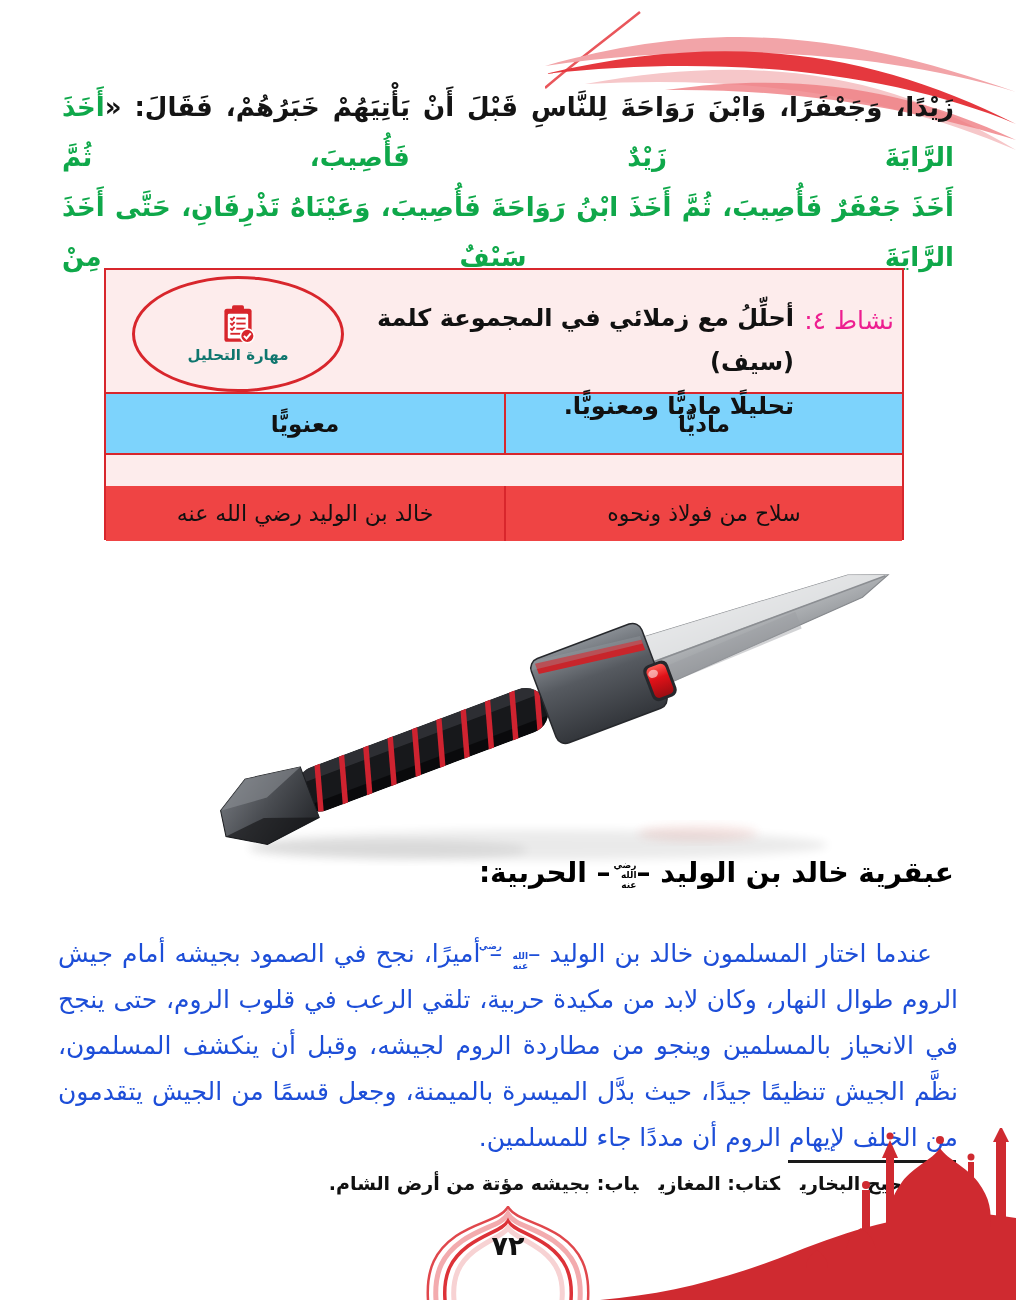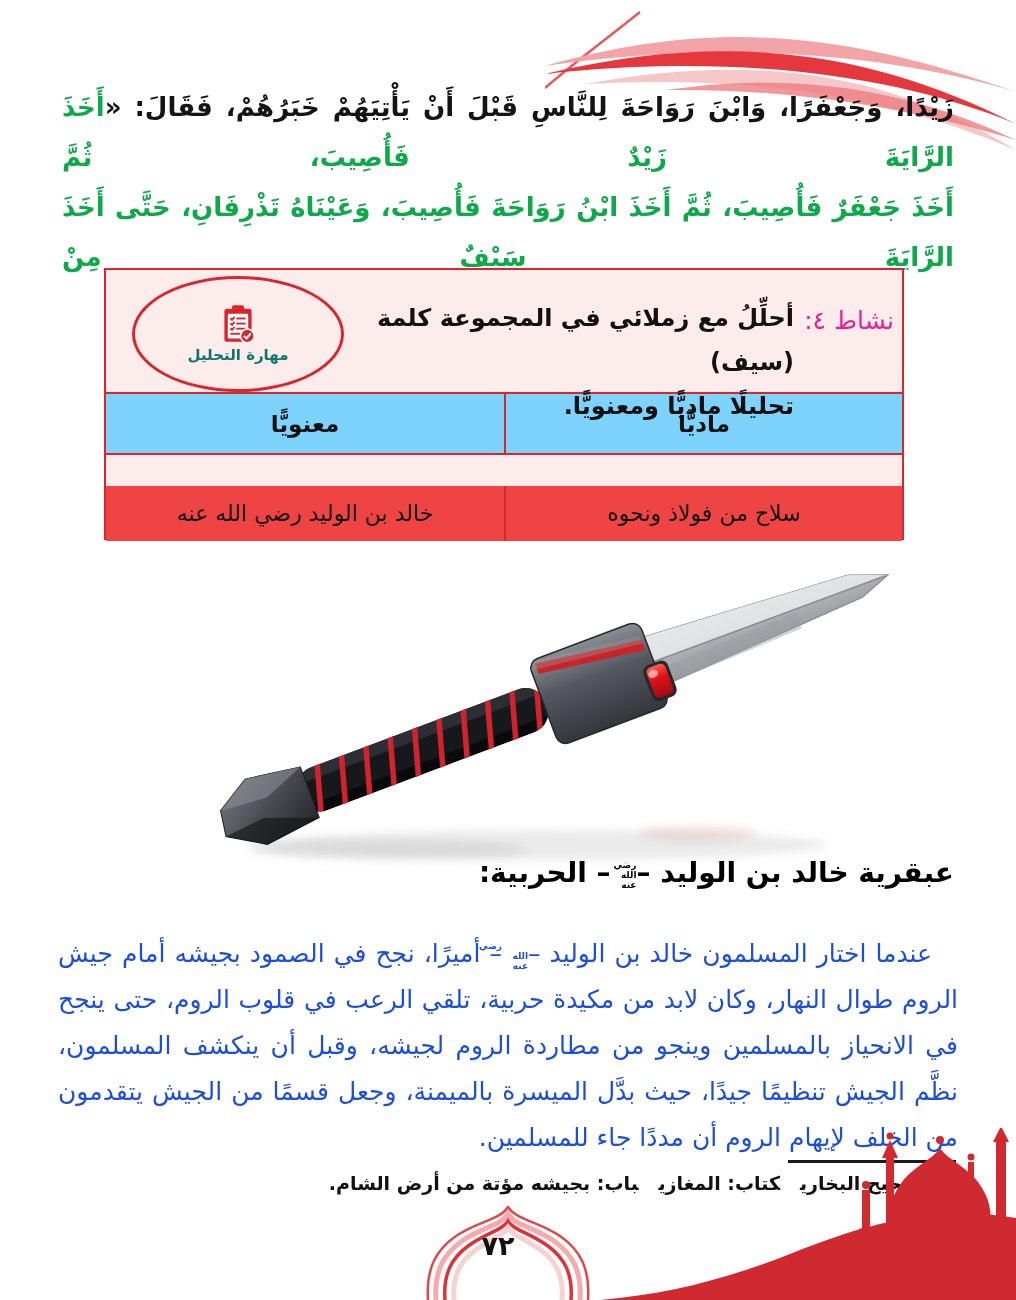--- a/index.html
+++ b/index.html
@@ -67,21 +67,21 @@
   
   .fn-sep{position:absolute;right:60px;top:1160px;width:168px;height:3px;background:#1a1a1a;}
   .footnote{
     position:absolute;right:60px;top:1172px;direction:rtl;font-size:19px;
     font-weight:bold;color:#111;
   }
   .footnote .gap{margin-right:20px;}
   
   .dome-wrap{position:absolute;left:398px;top:1206px;width:220px;height:94px;}
   .page-number{
-    position:absolute;left:468px;top:1230px;width:60px;text-align:center;
+    position:absolute;left:478px;top:1230px;width:60px;text-align:center;
     font-size:27px;font-weight:bold;color:#111;direction:rtl;
   }
   .mosque-wrap{position:absolute;left:600px;top:1128px;width:416px;height:172px;}
 </style>
 </head>
 <body>
 
 <svg class="top-swoosh" viewBox="0 0 471 160">
   <path d="M95,12 C60,40 30,62 0,88" stroke="#e5383e" stroke-width="2.5" fill="none" opacity="0.85"></path>
   <path d="M0,66 C170,18 300,32 471,92 C330,50 165,42 0,66 Z" fill="#f2a4a8"></path>

